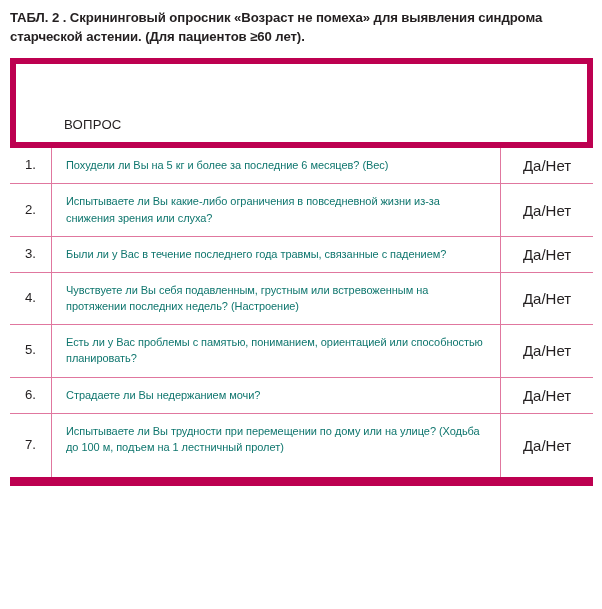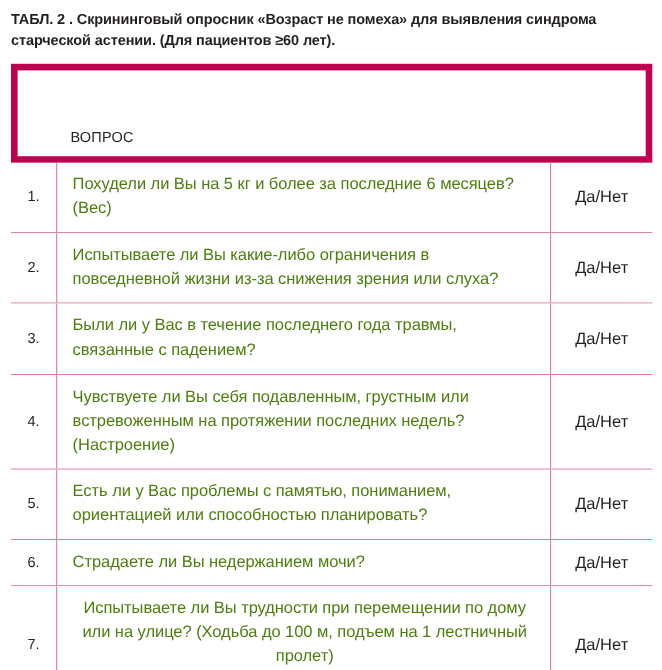--- a/index.html
+++ b/index.html
@@ -93,39 +93,38 @@
     align-items: center;
     justify-content: center;
     font-size: 13.2px;
     color: #231f20;
     border-right: 1.8px solid #e0779f;
     padding-bottom: 2px;
   }
   .cell-q {
     flex: 1 1 auto;
     padding: 9px 12px 10px 14px;
-    font-size: 15px;
+    font-size: 11px;
     line-height: 1.47;
-    color: #4d7c0f;
+    color: #0f766e;
     border-right: 1.8px solid #e0779f;
     letter-spacing: -0.05px;
   }
   .cell-a {
     flex: 0 0 92px;
     display: flex;
     align-items: center;
     justify-content: center;
     font-size: 15px;
     color: #231f20;
   }
 
   
   .trow.tall .cell-q {
-    padding-bottom: 32px;
-    text-align: center;
+    padding-bottom: 22px;
   }
 
   
   .tfoot-rule {
     height: 9px;
     background: #bd0050;
     width: 583px;
     margin: 0 9px 0 10px;
   }
 </style>

